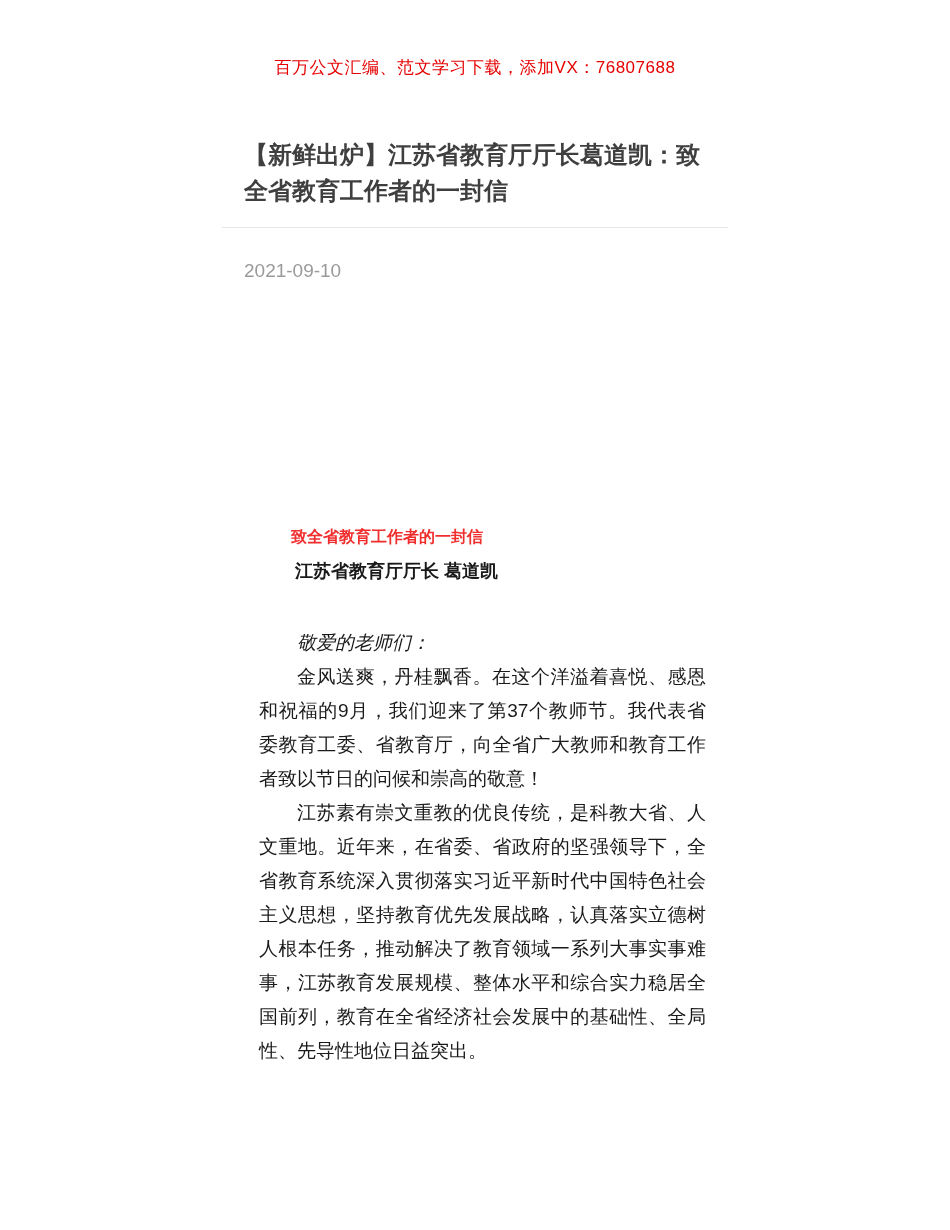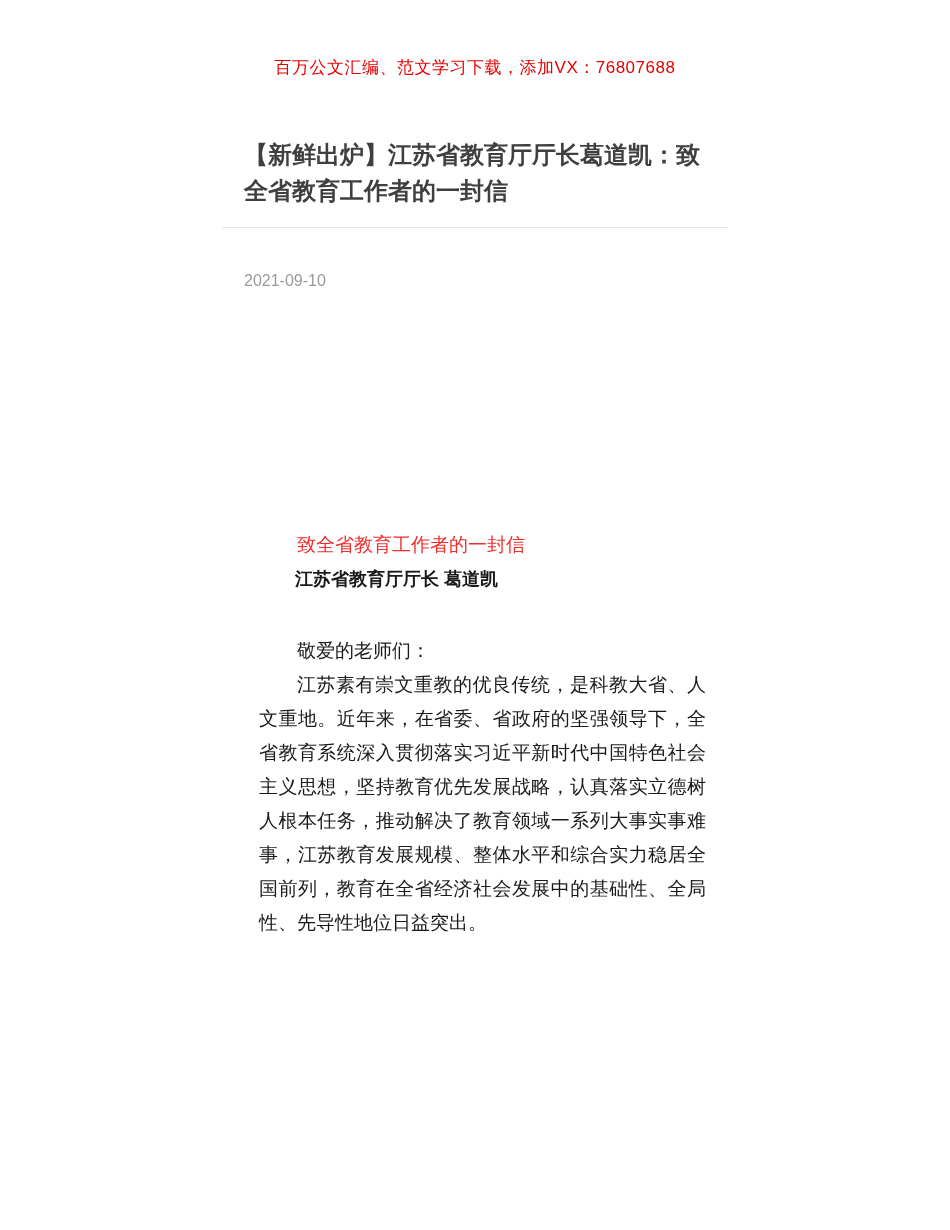--- a/index.html
+++ b/index.html
@@ -41,51 +41,52 @@
     font-weight:600;
     line-height:36px;
     color:var(--title-gray);
   }
   .divider{
     border:none;
     border-top:1px solid var(--divider-gray);
     margin:18px 0 0 0;
   }
   .date{
-    margin-top:44px;
+    margin-top:32px;
     padding-left:22px;
-    font-size:16px;
+    font-size:19px;
     color:var(--date-gray);
   }
   .letter{
     margin:238px 22px 0 37px; 
     font-size:19px;
     line-height:34px;
     color:var(--body-black);
   }
   .letter-heading{
     text-indent:2em;
-    font-weight:normal;
-    font-size:19px;
+    font-weight:bold;
+    font-size:16px;
     color:var(--heading-red);
   }
   .letter-author{
     text-indent:2em;
     font-weight:bold;
     font-size:18px;
   }
   .letter-dateline{
     margin-top:6px;
     text-indent:2.3em;
     font-weight:bold;
     font-size:18px;
   }
   .salutation{
     margin:38px 0 0 0;
     text-indent:2em;
+    font-style:italic;
   }
   .para{
     margin:0;
     text-indent:2em;
     text-align:justify;
   }
 </style>
 </head>
 <body>
 
@@ -103,18 +104,19 @@
 
     <div class="letter">
 
       <div class="letter-heading">致全省教育工作者的一封信</div>
 
       <div class="letter-author">江苏省教育厅厅长 葛道凯</div>
 
 
       <p class="salutation">敬爱的老师们：</p>
 
+      <p class="para">金风送爽，丹桂飘香。在这个洋溢着喜悦、感恩和祝福的9月，我们迎来了第37个教师节。我代表省委教育工委、省教育厅，向全省广大教师和教育工作者致以节日的问候和崇高的敬意！</p>
 
       <p class="para">江苏素有崇文重教的优良传统，是科教大省、人文重地。近年来，在省委、省政府的坚强领导下，全省教育系统深入贯彻落实习近平新时代中国特色社会主义思想，坚持教育优先发展战略，认真落实立德树人根本任务，推动解决了教育领域一系列大事实事难事，江苏教育发展规模、整体水平和综合实力稳居全国前列，教育在全省经济社会发展中的基础性、全局性、先导性地位日益突出。</p>
 
     </div>
   </div>
 </div>
 
 </body></html>

